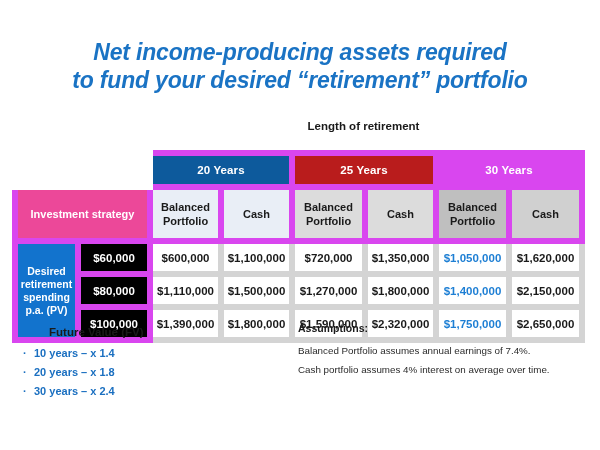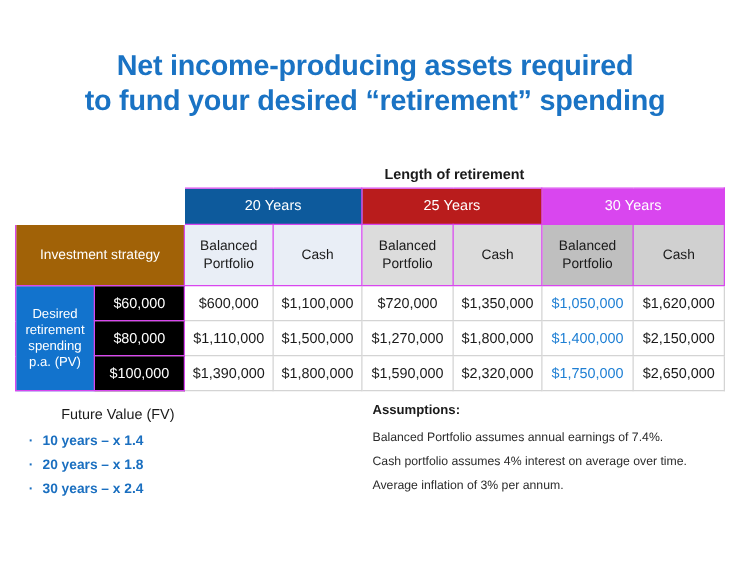--- a/index.html
+++ b/index.html
@@ -16,58 +16,59 @@
     -webkit-font-smoothing: antialiased;
   }
 
   
   #title-block {
     position: absolute;
     left: 0;
     top: 38px;
     width: 600px;
     text-align: center;
+    font-style: italic;
   }
   .title-line {
     color: #1a73c4;
     font-size: 23px;
     font-weight: 600;
     line-height: 28px;
     letter-spacing: -0.2px;
     white-space: nowrap;
   }
 
   
   #length-caption {
     position: absolute;
     left: 147px;
-    top: 134px;
+    top: 120px;
     width: 433px;
     text-align: center;
     font-size: 11.5px;
     font-weight: bold;
     color: #1a1a1a;
   }
 
   
   #matrix-table {
     position: absolute;
     left: 12px;
     top: 150px;
     width: 568px;
     border-collapse: collapse;
     table-layout: fixed;
   }
   #matrix-table td, #matrix-table th {
     padding: 0;
     margin: 0;
-    border: 1px solid #d946ef;
+    border: 6px solid #d946ef;
     text-align: center;
     vertical-align: middle;
-    font-weight: normal;
+    font-weight: bold;
   }
 
   
   .col-rowlabel  { width: 63px; }
   .col-spend     { width: 72px; }
   .col-data      { width: 71px; }
   .col-data-wide { width: 73px; }
 
   
   .grp-head {
@@ -77,21 +78,21 @@
     font-weight: bold;
     letter-spacing: 0.1px;
   }
   .grp-20 { background: #0d5a9c; }
   .grp-25 { background: #b91c1c; }
   .grp-30 { background: #d946ef; }
   .grp-blank { background: #ffffff; border-color: #ffffff !important; }
 
   
   .strategy-cell {
-    background: #a16207;
+    background: #ec4899;
     color: #ffffff;
     font-size: 11px;
     height: 48px;
   }
 
   
   .sub-head {
     height: 48px;
     font-size: 11px;
     color: #1a1a1a;
@@ -133,21 +134,21 @@
 
   
   #fv-block {
     position: absolute;
     left: 22px;
     top: 326px;
     width: 250px;
   }
   #fv-title {
     font-size: 11.5px;
-    font-weight: normal;
+    font-weight: bold;
     color: #1a1a1a;
     margin-bottom: 6px;
     padding-left: 27px;
   }
   .fv-item {
     font-size: 11px;
     font-weight: bold;
     color: #1a6fc0;
     line-height: 19px;
     padding-left: 12px;
@@ -177,21 +178,21 @@
     font-size: 9.8px;
     color: #2b2b2b;
     line-height: 19px;
   }
 </style>
 </head>
 <body>
 
 <div id="title-block">
   <div class="title-line">Net income-producing assets required</div>
-  <div class="title-line">to fund your desired “retirement” spending</div>
+  <div class="title-line">to fund your desired “retirement” portfolio</div>
 </div>
 
 <div id="length-caption">Length of retirement</div>
 
 <table id="matrix-table">
   <colgroup>
     <col class="col-rowlabel">
     <col class="col-spend">
     <col class="col-data">
     <col class="col-data">
@@ -277,14 +278,13 @@
   <div class="fv-item">
     <span class="dot">·</span>
     <span>30 years – x 2.4</span>
   </div>
 </div>
 
 <div id="assump-block">
   <div id="assump-title">Assumptions:</div>
   <div class="assump-item">Balanced Portfolio assumes annual earnings of 7.4%.</div>
   <div class="assump-item">Cash portfolio assumes 4% interest on average over time.</div>
-  <div class="assump-item">Average inflation of 3% per annum.</div>
 </div>
 
 </body></html>

